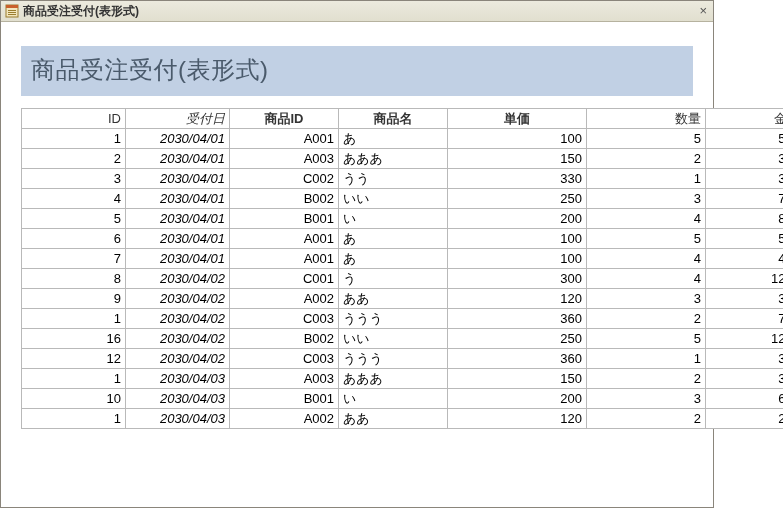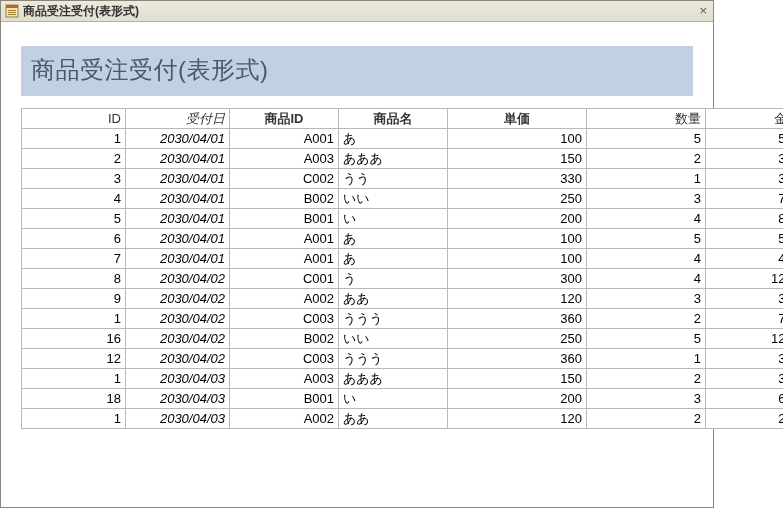--- a/index.html
+++ b/index.html
@@ -239,21 +239,21 @@
             <tr>
               <td class="col-id">1</td>
               <td class="col-date">2030/04/03</td>
               <td class="col-pid">A003</td>
               <td class="col-pname">あああ</td>
               <td class="col-unit">150</td>
               <td class="col-qty">2</td>
               <td class="col-amt">300</td>
             </tr>
             <tr>
-              <td class="col-id">18</td>
+              <td class="col-id">10</td>
               <td class="col-date">2030/04/03</td>
               <td class="col-pid">B001</td>
               <td class="col-pname">い</td>
               <td class="col-unit">200</td>
               <td class="col-qty">3</td>
               <td class="col-amt">600</td>
             </tr>
             <tr>
               <td class="col-id">1</td>
               <td class="col-date">2030/04/03</td>

